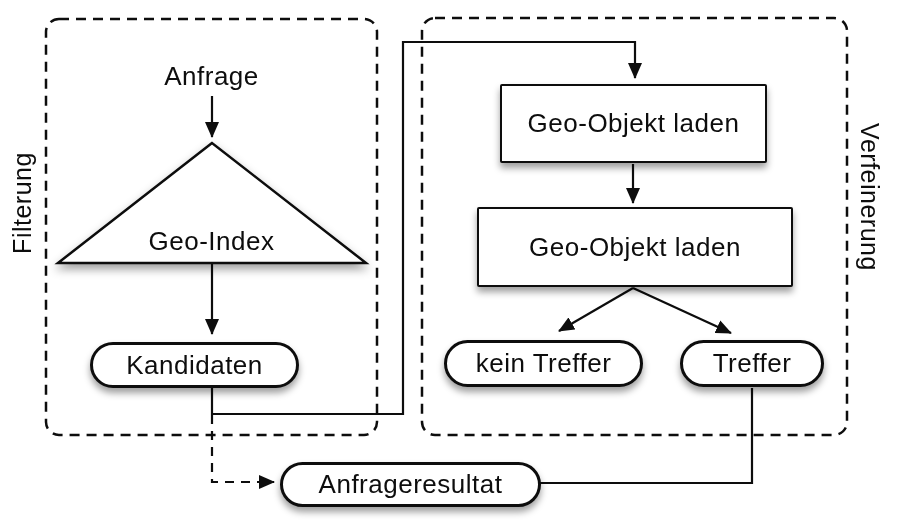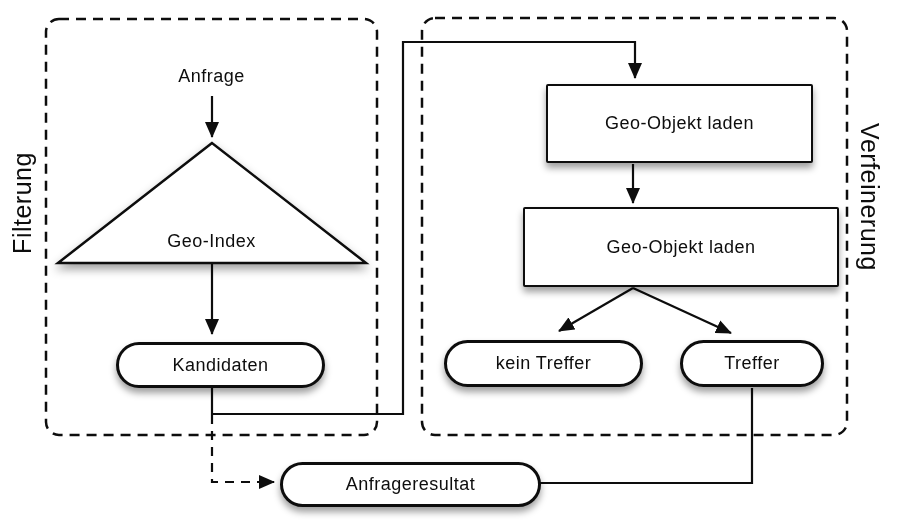--- a/index.html
+++ b/index.html
@@ -21,31 +21,30 @@
     left: 0; top: 0;
     z-index: 1;
   }
   .node, .plain-label, .rot-label {
     position: absolute;
     z-index: 2;
     box-sizing: border-box;
     display: flex;
     align-items: center;
     justify-content: center;
-    font-size: 18px;
+    font-size: 26px;
     letter-spacing: 0.5px;
     color: #0d0d0d;
     white-space: nowrap;
   }
   .rect-node {
     background: #ffffff;
     border: 2.5px solid #0d0d0d;
     border-radius: 2px;
     box-shadow: 0 5px 7px rgba(0,0,0,0.38);
-    margin-left: 46px;
   }
   .pill-node {
     background: #ffffff;
     border: 3px solid #0d0d0d;
     border-radius: 26px;
     box-shadow: 0 5px 7px rgba(0,0,0,0.38);
   }
   .plain-label { background: transparent; }
   .rot-label {
     font-size: 25px;
@@ -80,21 +79,21 @@
     <path d="M212,415 V482 H274" fill="none" stroke="#0d0d0d" stroke-width="2.2" stroke-dasharray="9 7" marker-end="url(#ah)"></path>
 
     <polygon points="212,143 58,263 366,263" fill="#ffffff" stroke="#0d0d0d" stroke-width="2.5" style="filter: drop-shadow(0 5px 5px rgba(0,0,0,0.38));"></polygon>
   </svg>
 
   <div class="rot-label rot-ccw" style="left:-48px; top:189px; width:140px; height:28px;">Filterung</div>
   <div class="rot-label rot-cw" style="left:785px; top:183px; width:170px; height:28px;">Verfeinerung</div>
 
   <div class="plain-label" style="left:45px; top:62px; width:333px; height:28px;">Anfrage</div>
   <div class="plain-label tri-label" style="left:45px; top:227px; width:333px; height:28px;">Geo-Index</div>
-  <div class="node pill-node" style="left:116px; top:342px; width:209px; height:46px;">Kandidaten</div>
+  <div class="node pill-node" style="left:90px; top:342px; width:209px; height:46px;">Kandidaten</div>
 
   <div class="node rect-node" style="left:500px; top:84px; width:267px; height:79px;">Geo-Objekt laden</div>
   <div class="node rect-node" style="left:477px; top:207px; width:316px; height:80px;">Geo-Objekt laden</div>
   <div class="node pill-node" style="left:680px; top:340px; width:144px; height:47px;">Treffer</div>
   <div class="node pill-node" style="left:444px; top:340px; width:199px; height:47px;">kein Treffer</div>
 
   <div class="node pill-node" style="left:280px; top:462px; width:261px; height:45px;text-align:center;">Anfrageresultat</div>
 
 </div>
 

